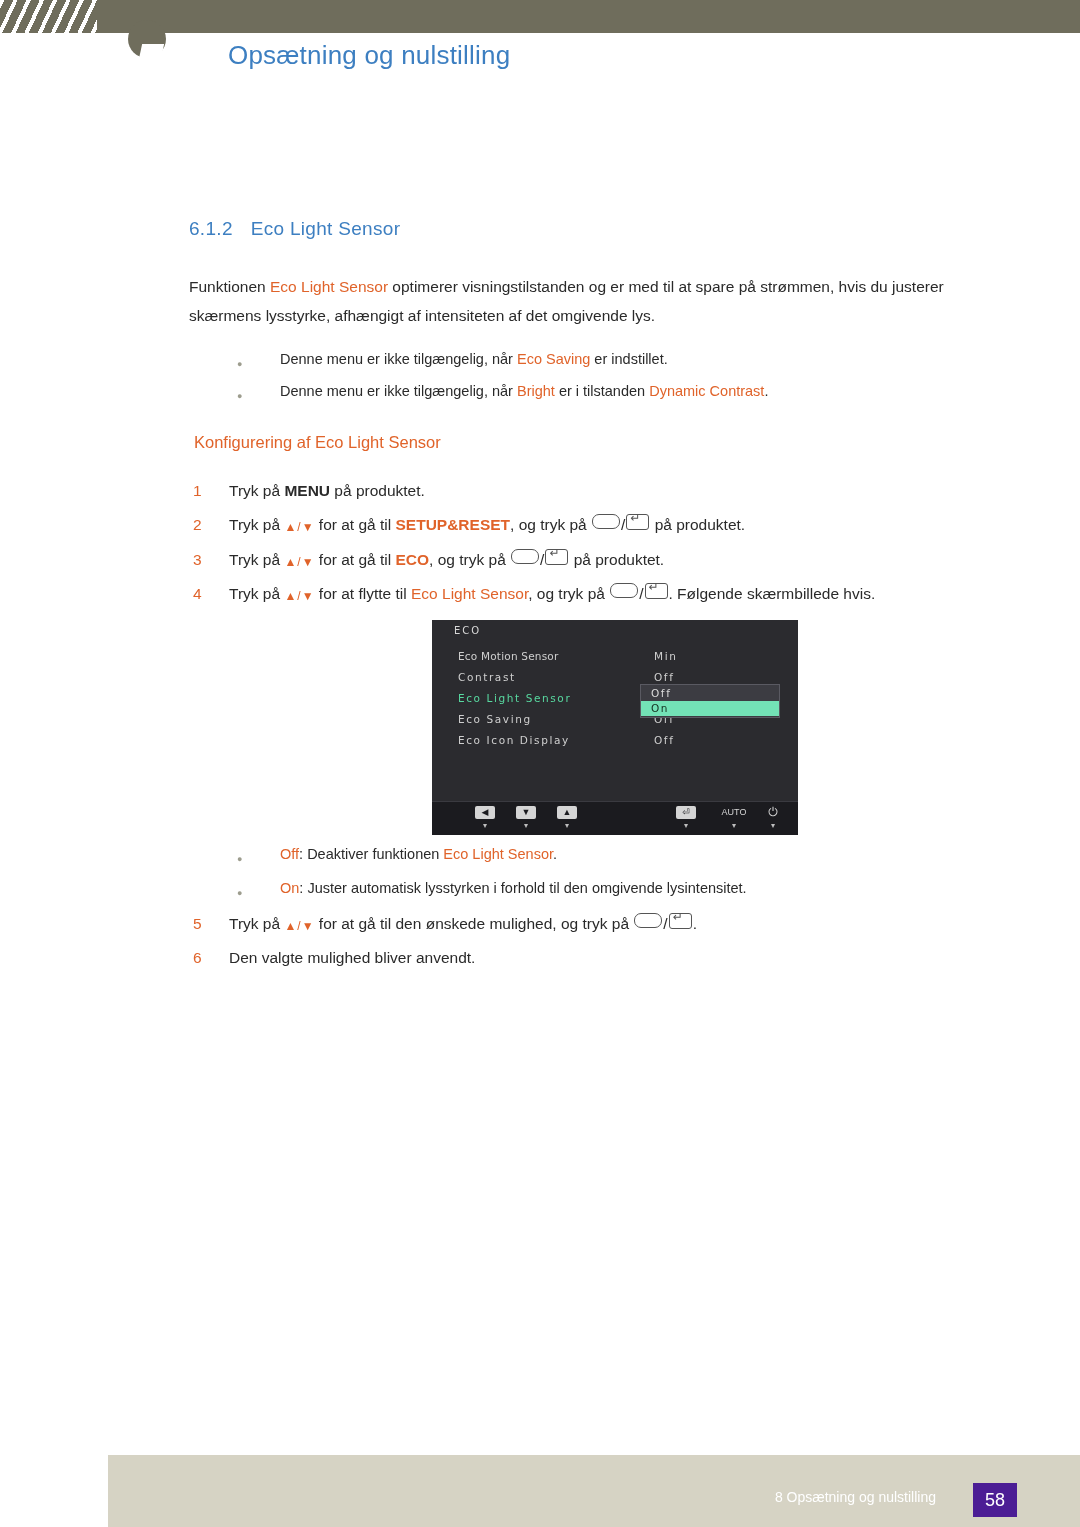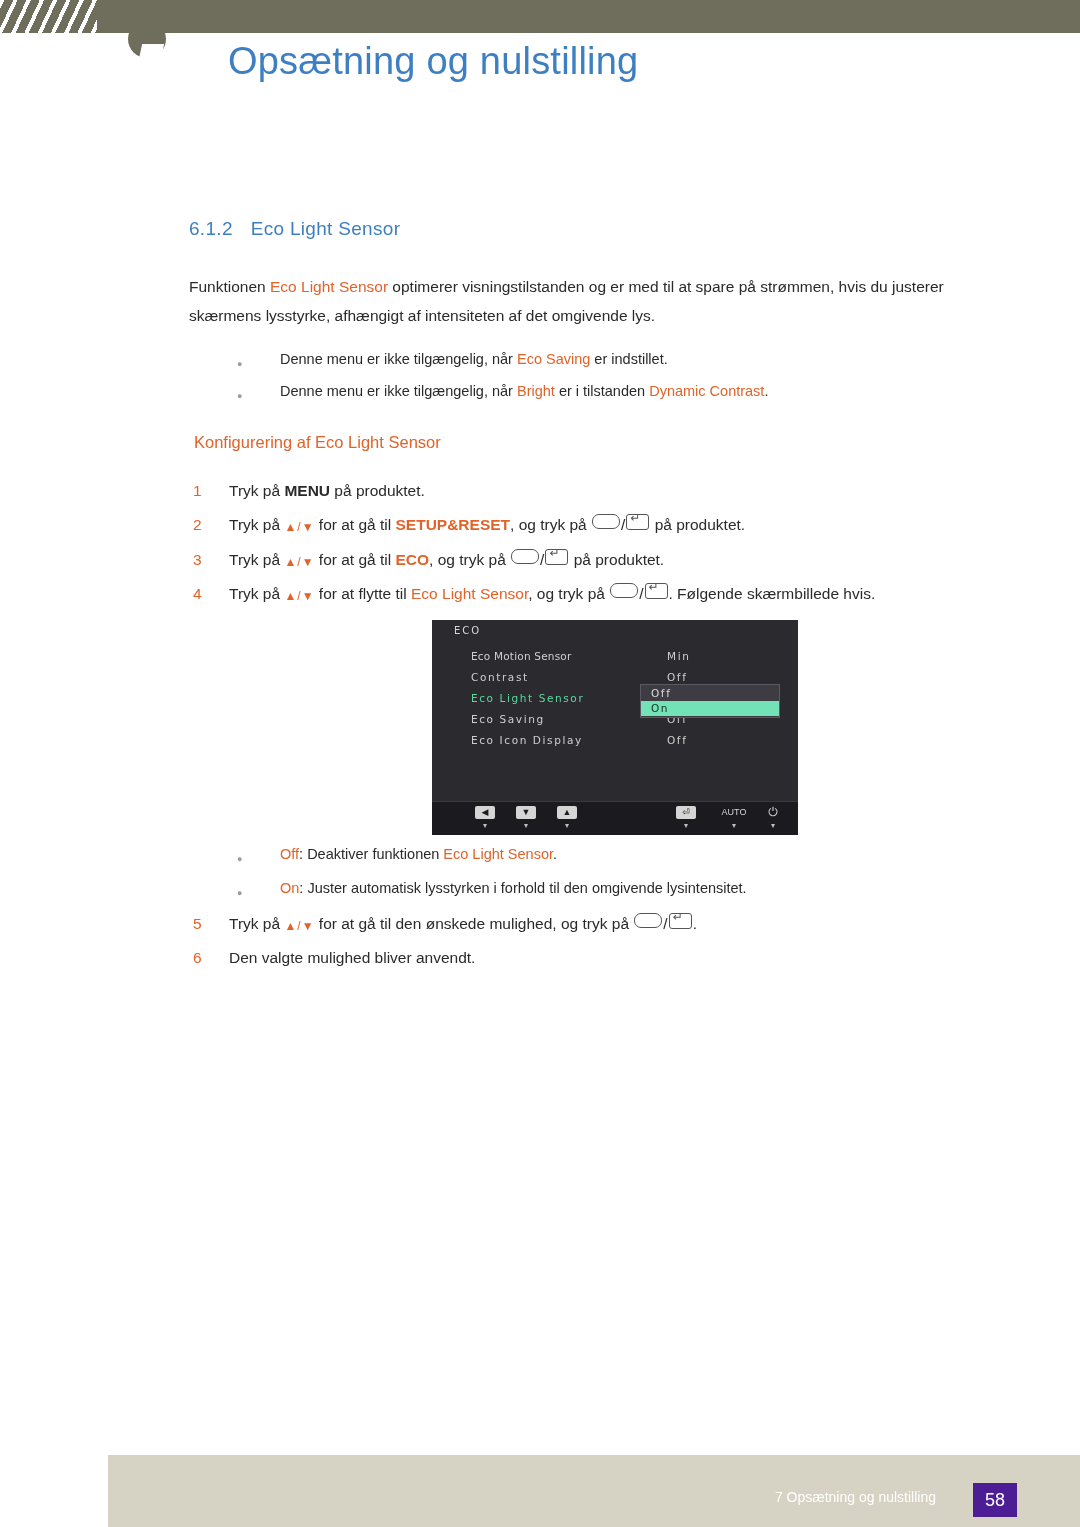--- a/index.html
+++ b/index.html
@@ -37,21 +37,21 @@
     position: absolute;
     top: 33px; left: 0;
     width: 1080px;
     height: 66px;
     background: #ffffff;
   }
   .header-title {
     position: absolute;
     top: 40px;
     left: 228px;
-    font-size: 38px;
+    font-size: 26px;
     color: #3d7fc1;
     letter-spacing: 0.2px;
   }
   .header-circle {
     position: absolute;
     top: 20px;
     left: 128px;
     width: 38px;
     height: 38px;
     border-radius: 50%;
@@ -199,21 +199,21 @@
     top: 5px;
     left: 22px;
     font-size: 10px;
     color: #d8d8d8;
     letter-spacing: 2px;
     font-family: "DejaVu Sans", sans-serif;
   }
   .osd-rows {
     position: absolute;
     top: 28px;
-    left: 17px;
+    left: 4px;
     width: 394px;
   }
   .osd-row {
     position: relative;
     height: 21px;
   }
   .osd-label {
     position: absolute;
     left: 22px;
     top: 2px;
@@ -481,14 +481,14 @@
   <div class="step s6">
     <span class="n">6</span>
     <span class="t">Den valgte mulighed bliver anvendt.</span>
   </div>
 
 </div>
 
 <div class="footer-band">
   <div class="white-left"></div>
 </div>
-<div class="footer-text">7 Opsætning og nulstilling</div>
+<div class="footer-text">8 Opsætning og nulstilling</div>
 <div class="footer-page">58</div>
 
 </body></html>

